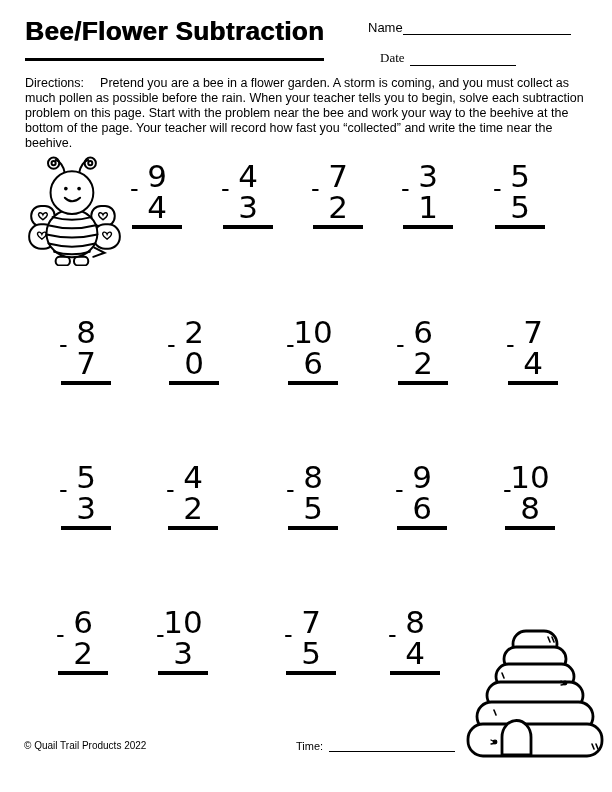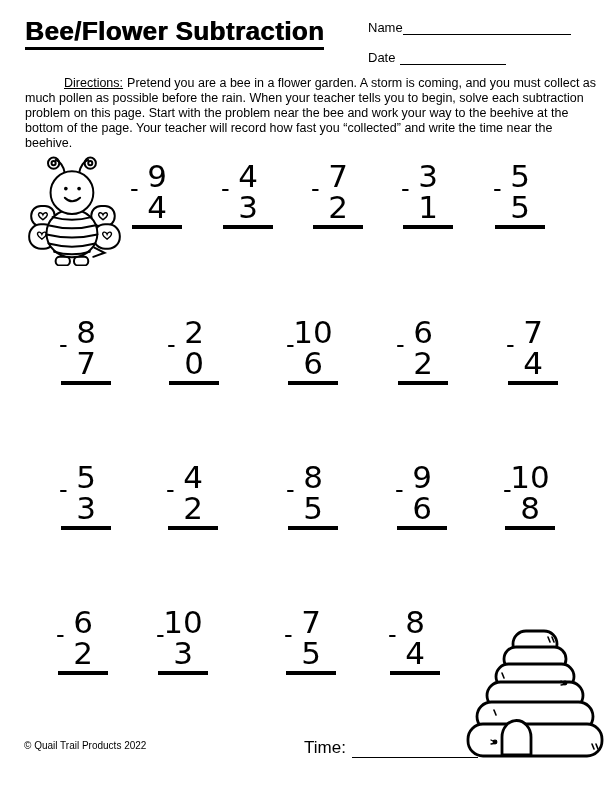--- a/index.html
+++ b/index.html
@@ -1,43 +1,43 @@
 <!DOCTYPE html>
 <html><head>
 <meta charset="utf-8">
 <style>
   html,body{margin:0;padding:0;background:#ffffff;}
   body{width:612px;height:792px;position:relative;font-family:"Liberation Sans",sans-serif;color:#000;}
   .page{position:absolute;inset:0;background:#fff;overflow:hidden;}
 
   .title{position:absolute;left:25px;top:16px;margin:0;font-size:26px;font-weight:bold;
-         letter-spacing:.4px;border-bottom:3px solid #000;padding-bottom:0;
+         letter-spacing:.4px;border-bottom:3px solid #000;padding-bottom:11px;
          text-shadow:.7px 0 0 #000;font-family:"Liberation Sans",sans-serif;}
 
   .blank-row{position:absolute;font-size:13px;white-space:nowrap;}
   .name-row{left:368px;top:20px;}
-  .date-row{left:368px;top:50px;}
+  .date-row{left:380px;top:50px;font-family:Liberation Serif, serif;}
   .line{display:inline-block;height:13px;border-bottom:1.5px solid #000;vertical-align:bottom;}
   .name-line{width:168px;}
   .date-line{width:106px;margin-left:5px;}
 
   .directions{position:absolute;left:25px;top:76px;width:574px;margin:0;
               font-size:12.5px;line-height:15px;}
-  .dir-label{text-decoration:underline;padding-right:4px;margin-left:39px;}
+  .dir-label{padding-right:16px;}
 
   .bee-art{position:absolute;left:28px;top:156px;width:94px;height:110px;}
   .hive-art{position:absolute;left:464px;top:626px;width:142px;height:132px;}
 
   .problem{position:absolute;width:54px;text-align:center;font-family:"DejaVu Sans",sans-serif;}
   .num{display:block;height:31px;line-height:31px;font-size:31px;}
   .minus{position:absolute;left:0;top:16px;font-size:24px;line-height:24px;}
   .rule{width:50px;height:3.5px;background:#000;margin:2px auto 0;}
 
   .copyright{position:absolute;left:24px;top:740px;font-size:10px;}
-  .time-row{position:absolute;left:304px;top:738px;font-size:17px;}
+  .time-row{position:absolute;left:296px;top:738px;font-size:11px;}
   .time-line{width:126px;margin-left:6px;}
 
   svg *{vector-effect:non-scaling-stroke;}
 </style>
 </head>
 <body>
 
 <div class="page">
 
   <h1 class="title">Bee/Flower Subtraction</h1>

